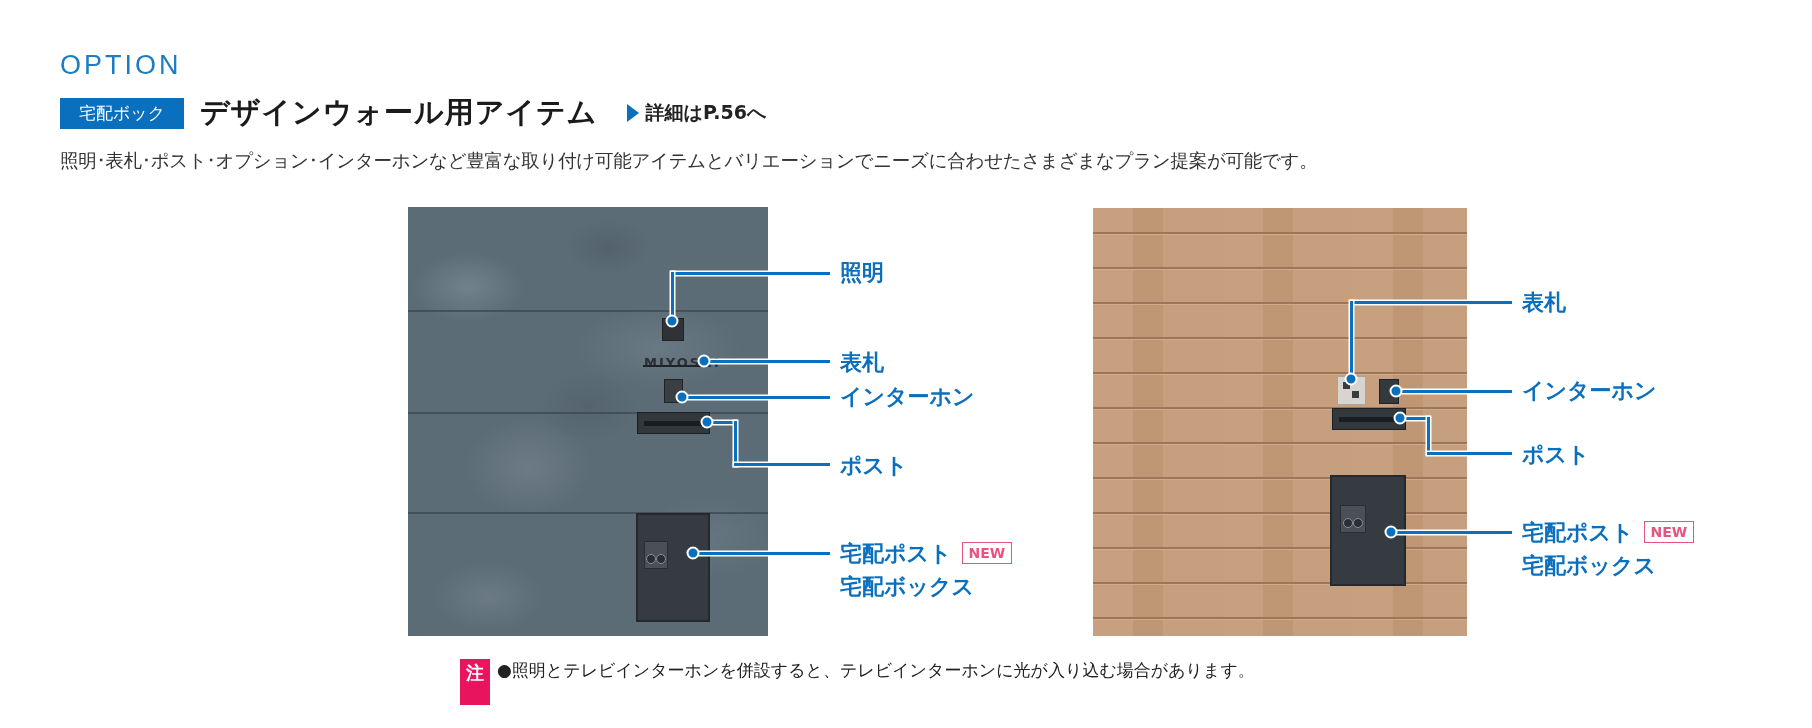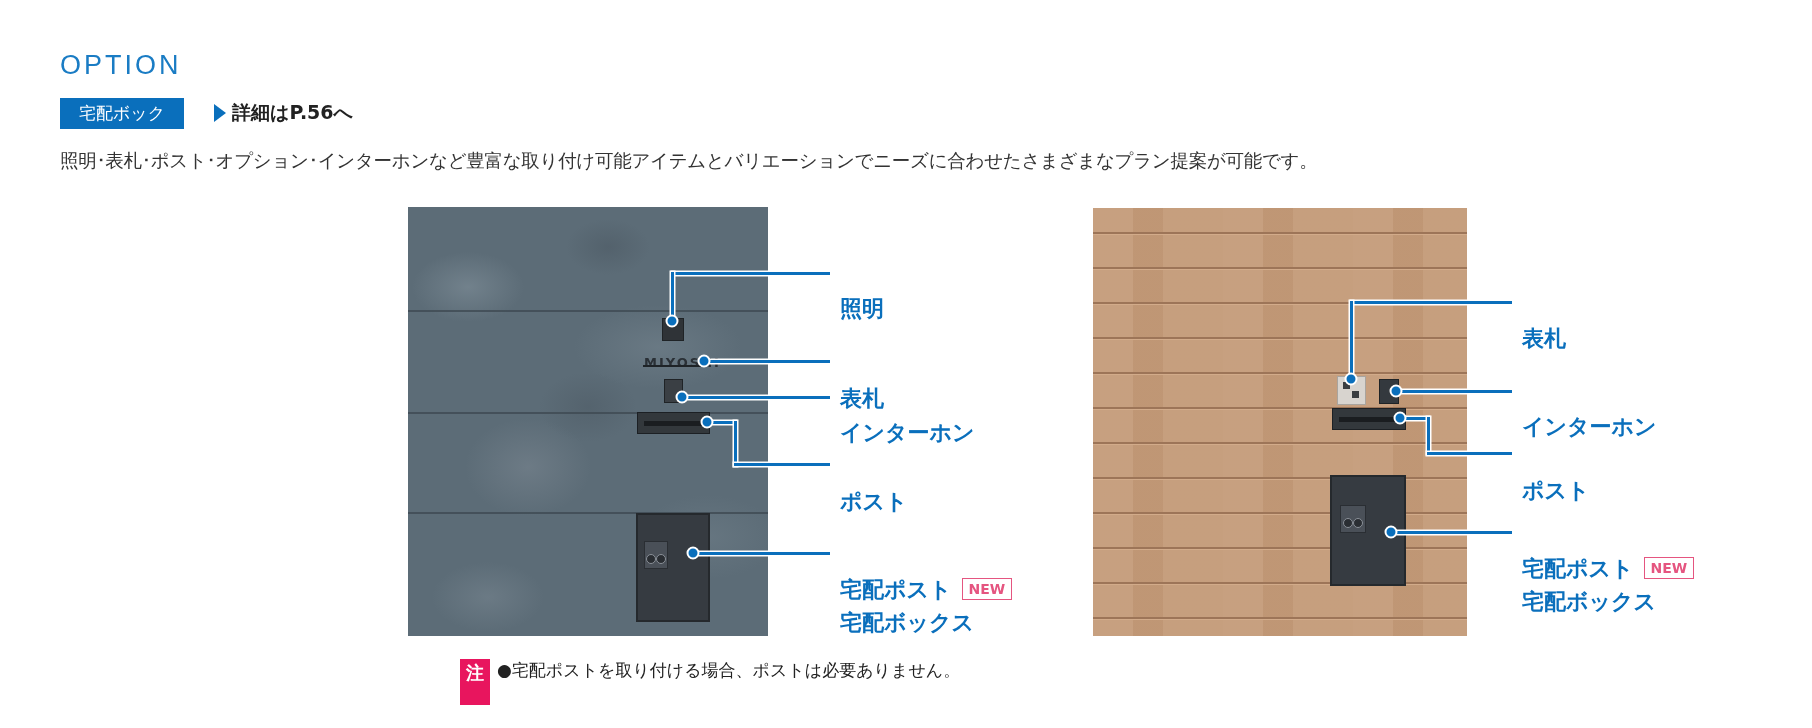--- a/index.html
+++ b/index.html
@@ -44,36 +44,37 @@
   .nameplate-text { position:absolute; font-size:13px; letter-spacing:2px; color:#2a3036; font-weight:bold;text-align:right; }
   .nameplate-bar { position:absolute; height:2px; background:#1e2327; }
   .plate-steel { position:absolute; background:#d8d4cf; border:1px solid #a9a49e; }
   .plate-steel i { position:absolute; width:7px; height:7px; background:#3a3d40; }
 
   
   .ln { position:absolute; background:#0a6fbc; box-shadow:0 0 0 1.5px #ffffff; }
   .dot { position:absolute; width:9px; height:9px; border-radius:50%; background:#0a6fbc;
          border:2.5px solid #ffffff; transform:translate(-50%,-50%); z-index:3; }
   .lbl { position:absolute; color:#0a6fbc; font-size:22px; font-weight:bold; white-space:nowrap;
-         line-height:26px; transform:translateY(-50%); cursor:pointer;margin-top:36px; }
+         line-height:26px; transform:translateY(-50%); cursor:pointer; }
   .new-badge { display:inline-block; border:1.5px solid #e55580; color:#e55580; font-size:14px;
          font-weight:bold; padding:0 6px; line-height:20px; margin-left:10px; vertical-align:3px; }
 
   .notes { left:460px; top:659px; display:flex; }
   .note-badge { width:30px; height:46px; background:#e8155e; color:#fff; font-weight:bold; font-size:18px;
                 display:flex; justify-content:center; padding-top:2px; box-sizing:border-box; }
   .note-lines { margin-left:7px; font-size:17px; color:#222; line-height:23px; margin-top:0px; }
 </style>
 </head>
 <body>
 
 <div class="abs option-heading">OPTION</div>
 
 <div class="abs title-row">
   <span class="badge">宅配ボックス</span>
+  <span class="title">デザインウォール用アイテム</span>
   <span class="detail-link">
     <span class="tri"></span>
     <span>詳細はP.56へ</span>
   </span>
 </div>
 
 <div class="abs desc">照明･表札･ポスト･オプション･インターホンなど豊富な取り付け可能アイテムとバリエーションでニーズに合わせたさまざまなプラン提案が可能です。</div>
 
 <div class="abs wall-stone">
   <div class="seam-stone" style="top:103px"></div>
@@ -151,15 +152,15 @@
 <div class="ln" style="left:1391px;top:531px;width:121px;height:3px"></div>
 <div class="dot" style="left:1391px;top:532px"></div>
 <div class="lbl" style="left:1522px;top:533px">
   <span>宅配ポスト</span><span class="new-badge">NEW</span>
 </div>
 <div class="lbl" style="left:1522px;top:566px">宅配ボックス</div>
 
 <div class="abs notes">
   <div class="note-badge">注</div>
   <div class="note-lines">
-    <div>●宅配ポストを取り付ける場合、ポストは必要ありません。</div>
+    <div>●照明とテレビインターホンを併設すると、テレビインターホンに光が入り込む場合があります。</div>
   </div>
 </div>
 
 </body></html>

